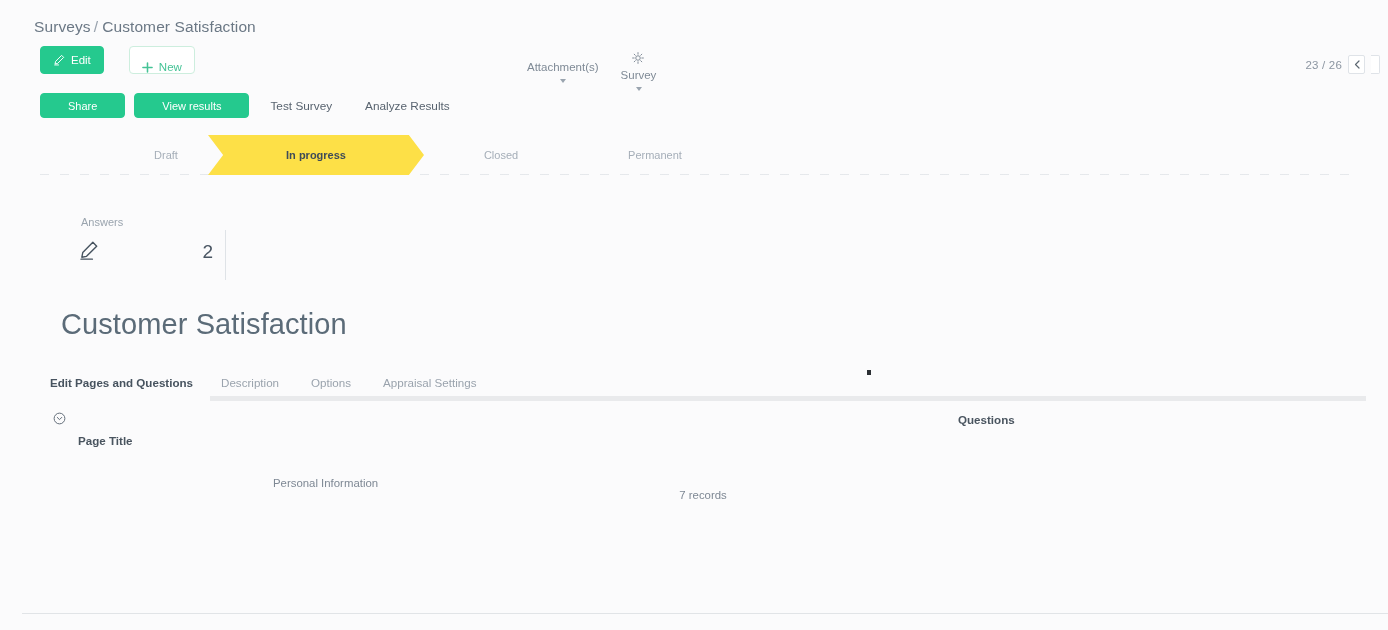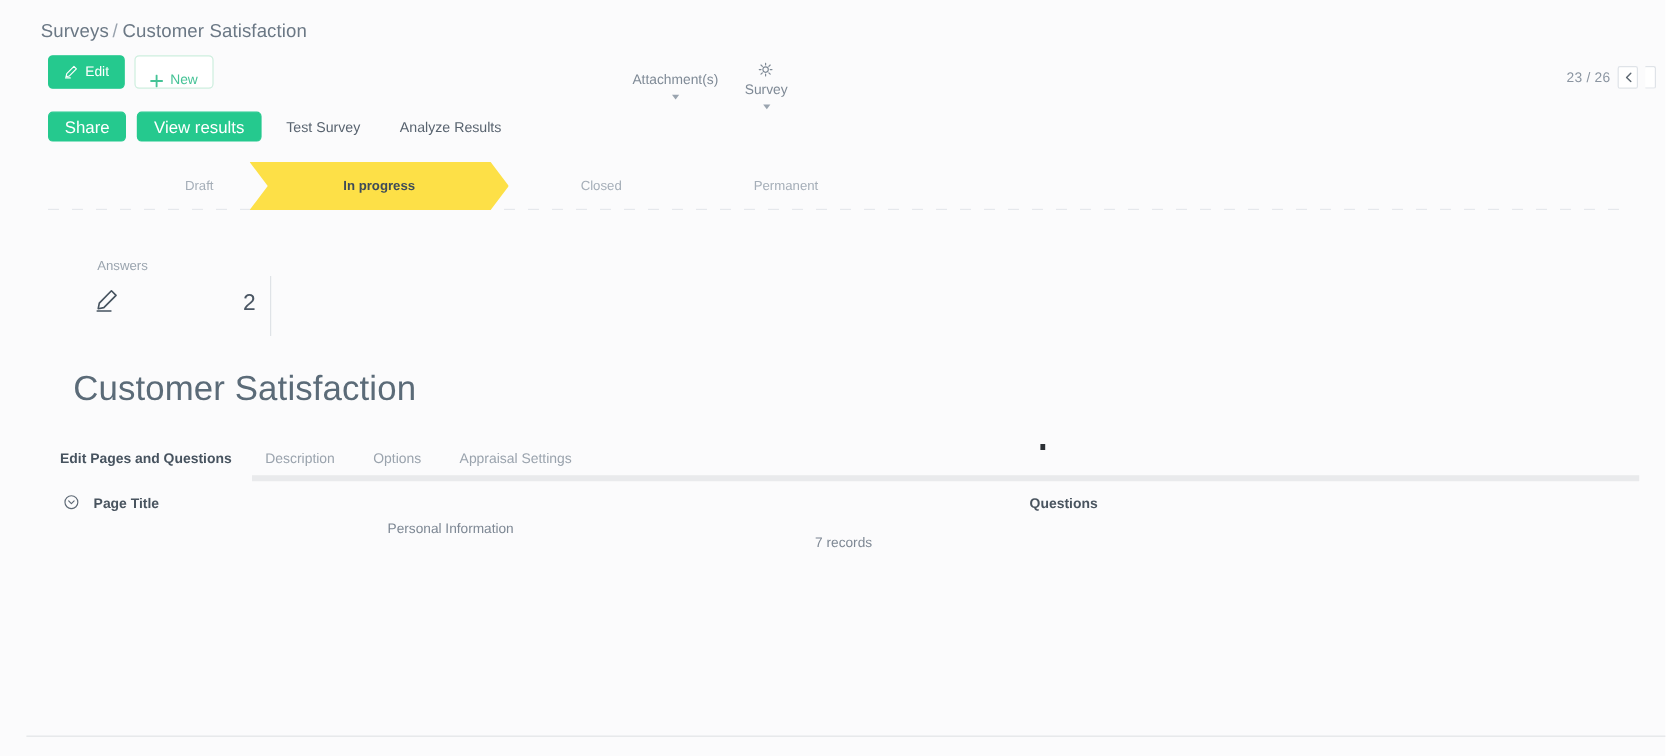--- a/index.html
+++ b/index.html
@@ -67,21 +67,21 @@
     color: transparent;
   }
 
   
   .toolbar {
     position: absolute;
     left: 40px;
     top: 46px;
     display: flex;
     align-items: center;
-    gap: 8px;
+    gap: 25px;
   }
   .btn {
     height: 28px;
     border-radius: 4px;
     font-size: 11.5px;
     display: inline-flex;
     align-items: center;
     gap: 6px;
     padding: 0 12px;
     cursor: pointer;
@@ -137,24 +137,24 @@
     position: absolute;
     left: 40px;
     top: 93px;
     display: flex;
     align-items: center;
     gap: 9px;
   }
   .btn-sm {
     height: 25px;
     border-radius: 4px;
-    font-size: 14px;
+    font-size: 11px;
     display: inline-flex;
     align-items: center;
-    padding: 0 13px;
+    padding: 0 27px;
     cursor: pointer;
     white-space: nowrap;
   }
   .btn-sm.green { background: #25c98e; color: #fff; border: 1px solid #25c98e; }
   .link-btn {
     font-size: 11.8px;
     color: #58636f;
     cursor: pointer;
     padding: 0 12px;
     white-space: nowrap;
@@ -293,21 +293,21 @@
   .t-head { font-weight: bold; color: #49545f; font-size: 11.6px; }
   .t-body { color: #7e8894; font-size: 11.4px; }
   .c-toggle {
     width: 38px;
     display: flex;
     align-items: center;
     justify-content: center;
     color: #5f6a76;
     cursor: pointer;
   }
-  .c-title { width: 780px; }
+  .c-title { width: 880px; margin-top: 42px; }
   .c-questions { flex: 1; }
   .t-body .c-title { padding-left: 10px; }
   .t-body { cursor: pointer; }
   .t-body-row { height: 30px; flex-direction: column; }
 
   
   .cursor-dot {
     position: absolute;
     left: 867px;
     top: 370px;

